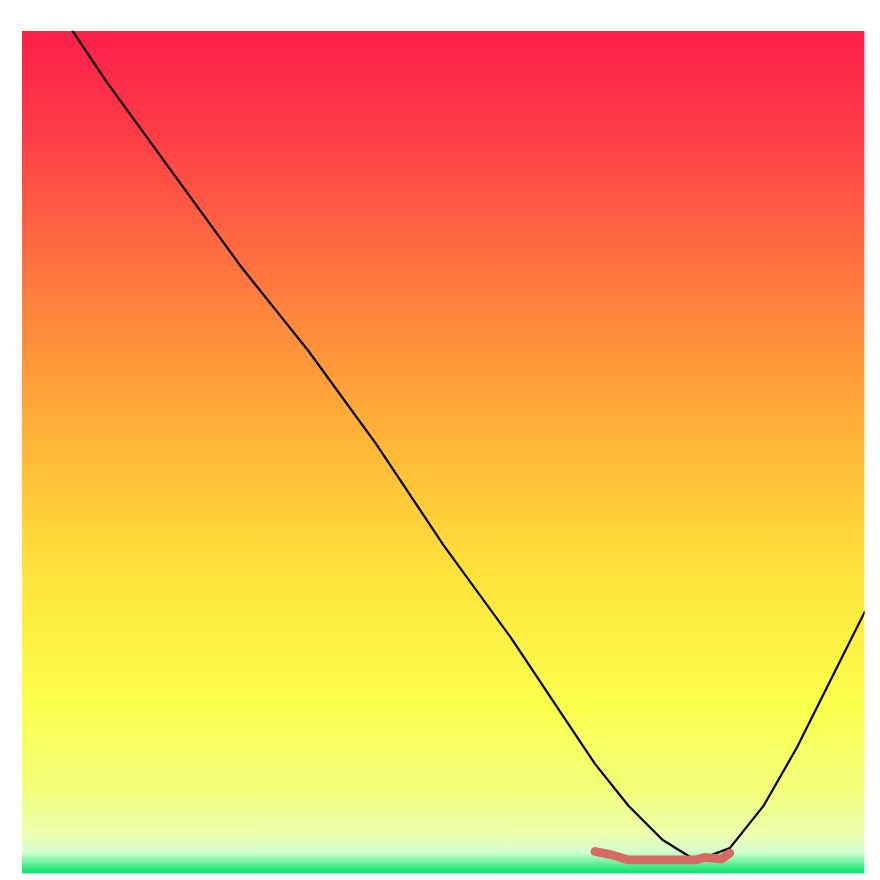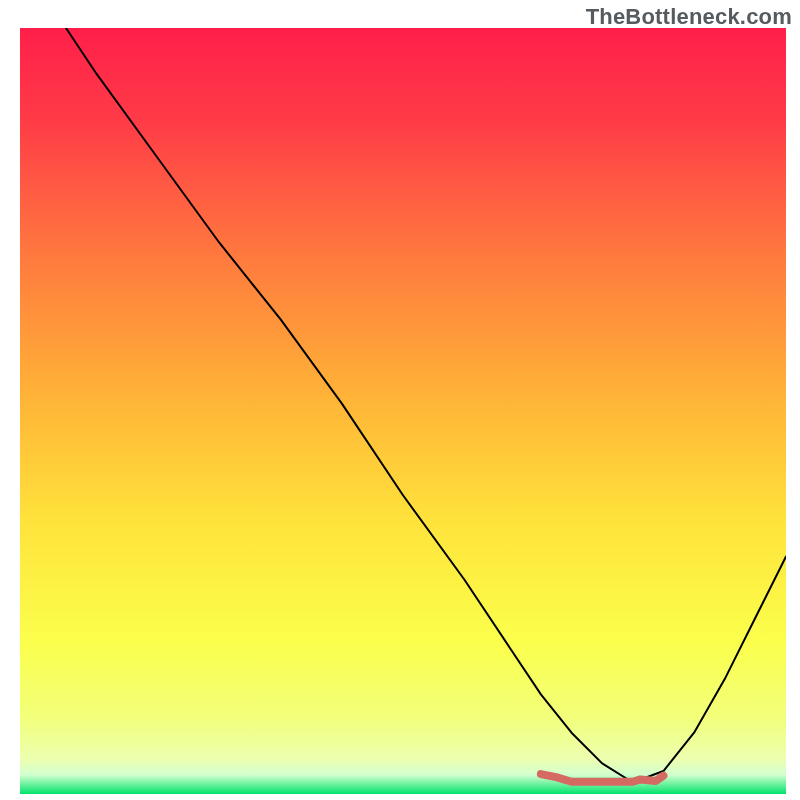--- a/index.html
+++ b/index.html
@@ -23,21 +23,20 @@
     top: 28px;
     width: 766px;
     height: 766px;
   }
   .plot svg { width: 766px; height: 766px; display: block; }
 </style>
 </head>
 <body>
 
 <div class="canvas">
-  <div class="watermark">TheBottleneck.com</div>
   <div class="plot">
     <svg viewBox="0 0 100 100" preserveAspectRatio="none">
       <defs>
         <linearGradient id="bg-grad" x1="0" y1="0" x2="0" y2="1">
             <stop offset="0%" stop-color="#ff1f4a"></stop>
             <stop offset="12%" stop-color="#ff3b47"></stop>
             <stop offset="30%" stop-color="#ff7a3e"></stop>
             <stop offset="48%" stop-color="#ffb337"></stop>
             <stop offset="64%" stop-color="#ffe23b"></stop>
             <stop offset="80%" stop-color="#fbff4b"></stop>

